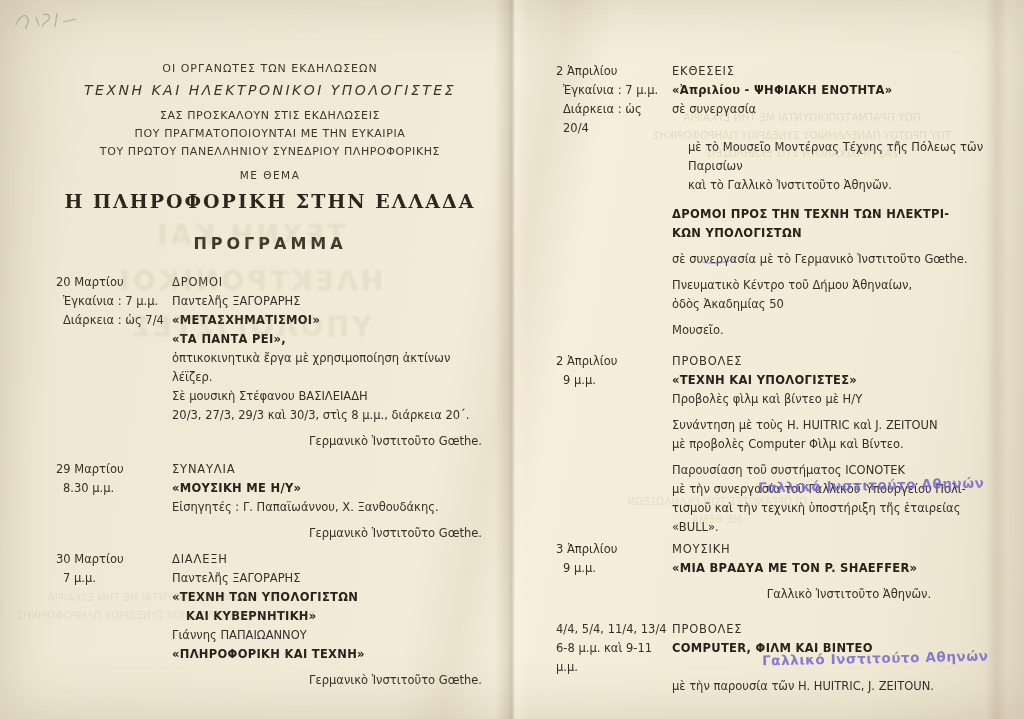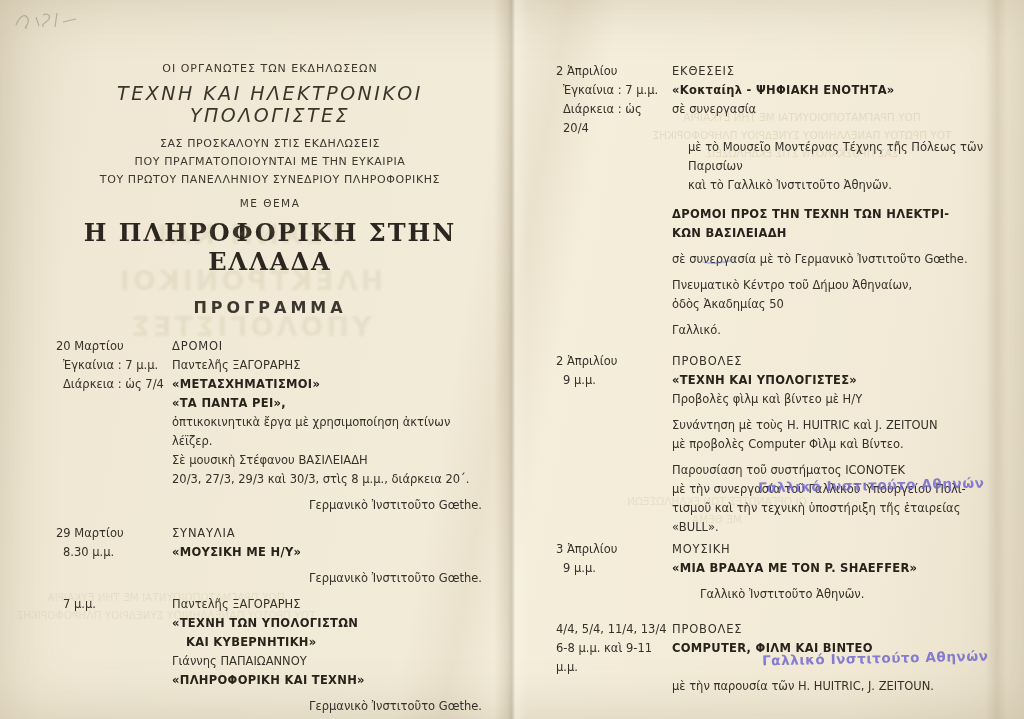--- a/index.html
+++ b/index.html
@@ -10,24 +10,24 @@
            background:linear-gradient(100deg,#e7dec9 0%,#f0e8d4 10%,#f2ebd8 45%,#ebe2cd 49.5%,#f5eedb 54%,#f2ead6 85%,#e8dfca 100%);
            color:#35302a;
            box-shadow:inset 0 0 60px rgba(110,90,50,.22); }
 
   .page { position:absolute; top:0; height:719px; }
   .lpage { left:0; width:512px; padding:62px 28px 0 56px; }
   .rpage { left:512px; width:512px; padding:62px 26px 0 44px; }
 
   .hc { text-align:center; color:#3c372f; }
   .h1 { font-size:11px; letter-spacing:1px; margin-bottom:7px; }
-  .h2 { font-size:19px; font-style:italic; letter-spacing:2.5px; margin-bottom:9px; color:#3a352c; }
+  .h2 { font-size:14px; font-style:italic; letter-spacing:2.5px; margin-bottom:9px; color:#3a352c; }
   .h3 { font-size:11px; letter-spacing:.6px; line-height:18px; }
   .h6 { font-size:10.5px; letter-spacing:1.5px; margin-top:8px; }
-  .title { font-family:"DejaVu Serif", serif; font-weight:bold; font-size:24px; letter-spacing:2px; margin-top:9px; color:#2b2720; }
+  .title { font-family:"DejaVu Serif", serif; font-weight:bold; font-size:19px; letter-spacing:2px; margin-top:9px; color:#2b2720; }
   .program { font-size:16px; letter-spacing:4px; margin-top:22px;font-weight:bold; }
 
   .entry { margin-top:20px; }
   .lpage .e2 { margin-top:9px; }
   .lpage .e3 { margin-top:7px; }
   .rpage .e1 { margin-top:0; }
   .rpage .e2 { margin-top:12px; }
   .rpage .e3 { margin-top:3px; }
   .rpage .e4 { margin-top:16px; }
 
@@ -35,21 +35,21 @@
   .row.sp  { margin-top:7px; }
   .row.sp2 { margin-top:10px; }
   .rl { flex:0 0 116px; font-size:11.5px; color:#35302a; padding-right:4px; }
   .rl.ti { padding-left:7px; }
   .rr { flex:1; color:#35302a; }
   .rr.caps { letter-spacing:.8px; }
   .rr.b { font-weight:bold; color:#27221b; letter-spacing:.3px; }
   .rr.ra { text-align:right; padding-right:2px; }
   .rr.ind  { padding-left:16px; }
   .rr.inds { padding-left:14px; }
-  .rr.ind2 { padding-left:28px; }
+  .rr.ind2 { padding-left:28px;text-align:center; }
 
   .stamp { position:absolute; font-size:13.5px; font-weight:bold; letter-spacing:.6px;
            color:rgba(108,100,205,.82); transform:rotate(-1.2deg); white-space:nowrap; }
   .s1 { left:758px; top:477px; }
   .s2 { left:762px; top:650px; }
 
   .ghost { position:absolute; transform:scaleX(-1); color:#a8946a; pointer-events:none; }
   .gbig { left:30px; top:212px; width:440px; font-size:27px; font-weight:bold; letter-spacing:3px;
           line-height:46px; opacity:.13; filter:blur(1.2px); text-align:center; }
   .gr1 { left:100px; top:108px; width:380px; font-size:10.5px; line-height:18px; opacity:.20; filter:blur(.6px); text-align:center; }
@@ -124,27 +124,35 @@
 
     <div class="entry e2">
       <div class="row">
         <span class="rl">29 Μαρτίου</span>
         <span class="rr caps">ΣΥΝΑΥΛΙΑ</span>
       </div>
       <div class="row">
         <span class="rl ti">8.30 μ.μ.</span>
         <span class="rr b">«ΜΟΥΣΙΚΗ ΜΕ Η/Υ»</span>
       </div>
+      <div class="row">
+        <span class="rl"></span>
+        <span class="rr">Εἰσηγητές : Γ. Παπαϊωάννου, Χ. Ξανθουδάκης.</span>
+      </div>
       <div class="row sp">
         <span class="rl"></span>
         <span class="rr ra">Γερμανικὸ Ἰνστιτοῦτο Gœthe.</span>
       </div>
     </div>
 
     <div class="entry e3">
+      <div class="row">
+        <span class="rl">30 Μαρτίου</span>
+        <span class="rr caps">ΔΙΑΛΕΞΗ</span>
+      </div>
       <div class="row">
         <span class="rl ti">7 μ.μ.</span>
         <span class="rr">Παντελῆς ΞΑΓΟΡΑΡΗΣ</span>
       </div>
       <div class="row">
         <span class="rl"></span>
         <span class="rr b">«ΤΕΧΝΗ ΤΩΝ ΥΠΟΛΟΓΙΣΤΩΝ</span>
       </div>
       <div class="row">
         <span class="rl"></span>
@@ -176,21 +184,21 @@
       <div>ΜΕ ΘΕΜΑ</div>
     </div>
 
     <div class="entry e1">
       <div class="row">
         <span class="rl">2 Ἀπριλίου</span>
         <span class="rr caps">ΕΚΘΕΣΕΙΣ</span>
       </div>
       <div class="row">
         <span class="rl ti">Ἐγκαίνια : 7 μ.μ.</span>
-        <span class="rr b">«Κοκταίηλ - ΨΗΦΙΑΚΗ ΕΝΟΤΗΤΑ»</span>
+        <span class="rr b">«Ἀπριλίου - ΨΗΦΙΑΚΗ ΕΝΟΤΗΤΑ»</span>
       </div>
       <div class="row">
         <span class="rl ti">Διάρκεια : ὡς 20/4</span>
         <span class="rr">σὲ συνεργασία</span>
       </div>
       <div class="row">
         <span class="rl"></span>
         <span class="rr ind">μὲ τὸ Μουσεῖο Μοντέρνας Τέχνης τῆς Πόλεως τῶν</span>
       </div>
       <div class="row">
@@ -200,37 +208,37 @@
       <div class="row">
         <span class="rl"></span>
         <span class="rr ind">καὶ τὸ Γαλλικὸ Ἰνστιτοῦτο Ἀθηνῶν.</span>
       </div>
       <div class="row sp2">
         <span class="rl"></span>
         <span class="rr b">ΔΡΟΜΟΙ ΠΡΟΣ ΤΗΝ ΤΕΧΝΗ ΤΩΝ ΗΛΕΚΤΡΙ-</span>
       </div>
       <div class="row">
         <span class="rl"></span>
-        <span class="rr b">ΚΩΝ ΒΑΣΙΛΕΙΑΔΗ</span>
+        <span class="rr b">ΚΩΝ ΥΠΟΛΟΓΙΣΤΩΝ</span>
       </div>
       <div class="row sp">
         <span class="rl"></span>
         <span class="rr">σὲ συνεργασία μὲ τὸ Γερμανικὸ Ἰνστιτοῦτο Gœthe.</span>
       </div>
       <div class="row sp">
         <span class="rl"></span>
         <span class="rr">Πνευματικὸ Κέντρο τοῦ Δήμου Ἀθηναίων,</span>
       </div>
       <div class="row">
         <span class="rl"></span>
         <span class="rr">ὁδὸς Ἀκαδημίας 50</span>
       </div>
       <div class="row sp">
         <span class="rl"></span>
-        <span class="rr">Γαλλικό.</span>
+        <span class="rr">Μουσεῖο.</span>
       </div>
     </div>
 
     <div class="entry e2">
       <div class="row">
         <span class="rl">2 Ἀπριλίου</span>
         <span class="rr caps">ΠΡΟΒΟΛΕΣ</span>
       </div>
       <div class="row">
         <span class="rl ti">9 μ.μ.</span>

